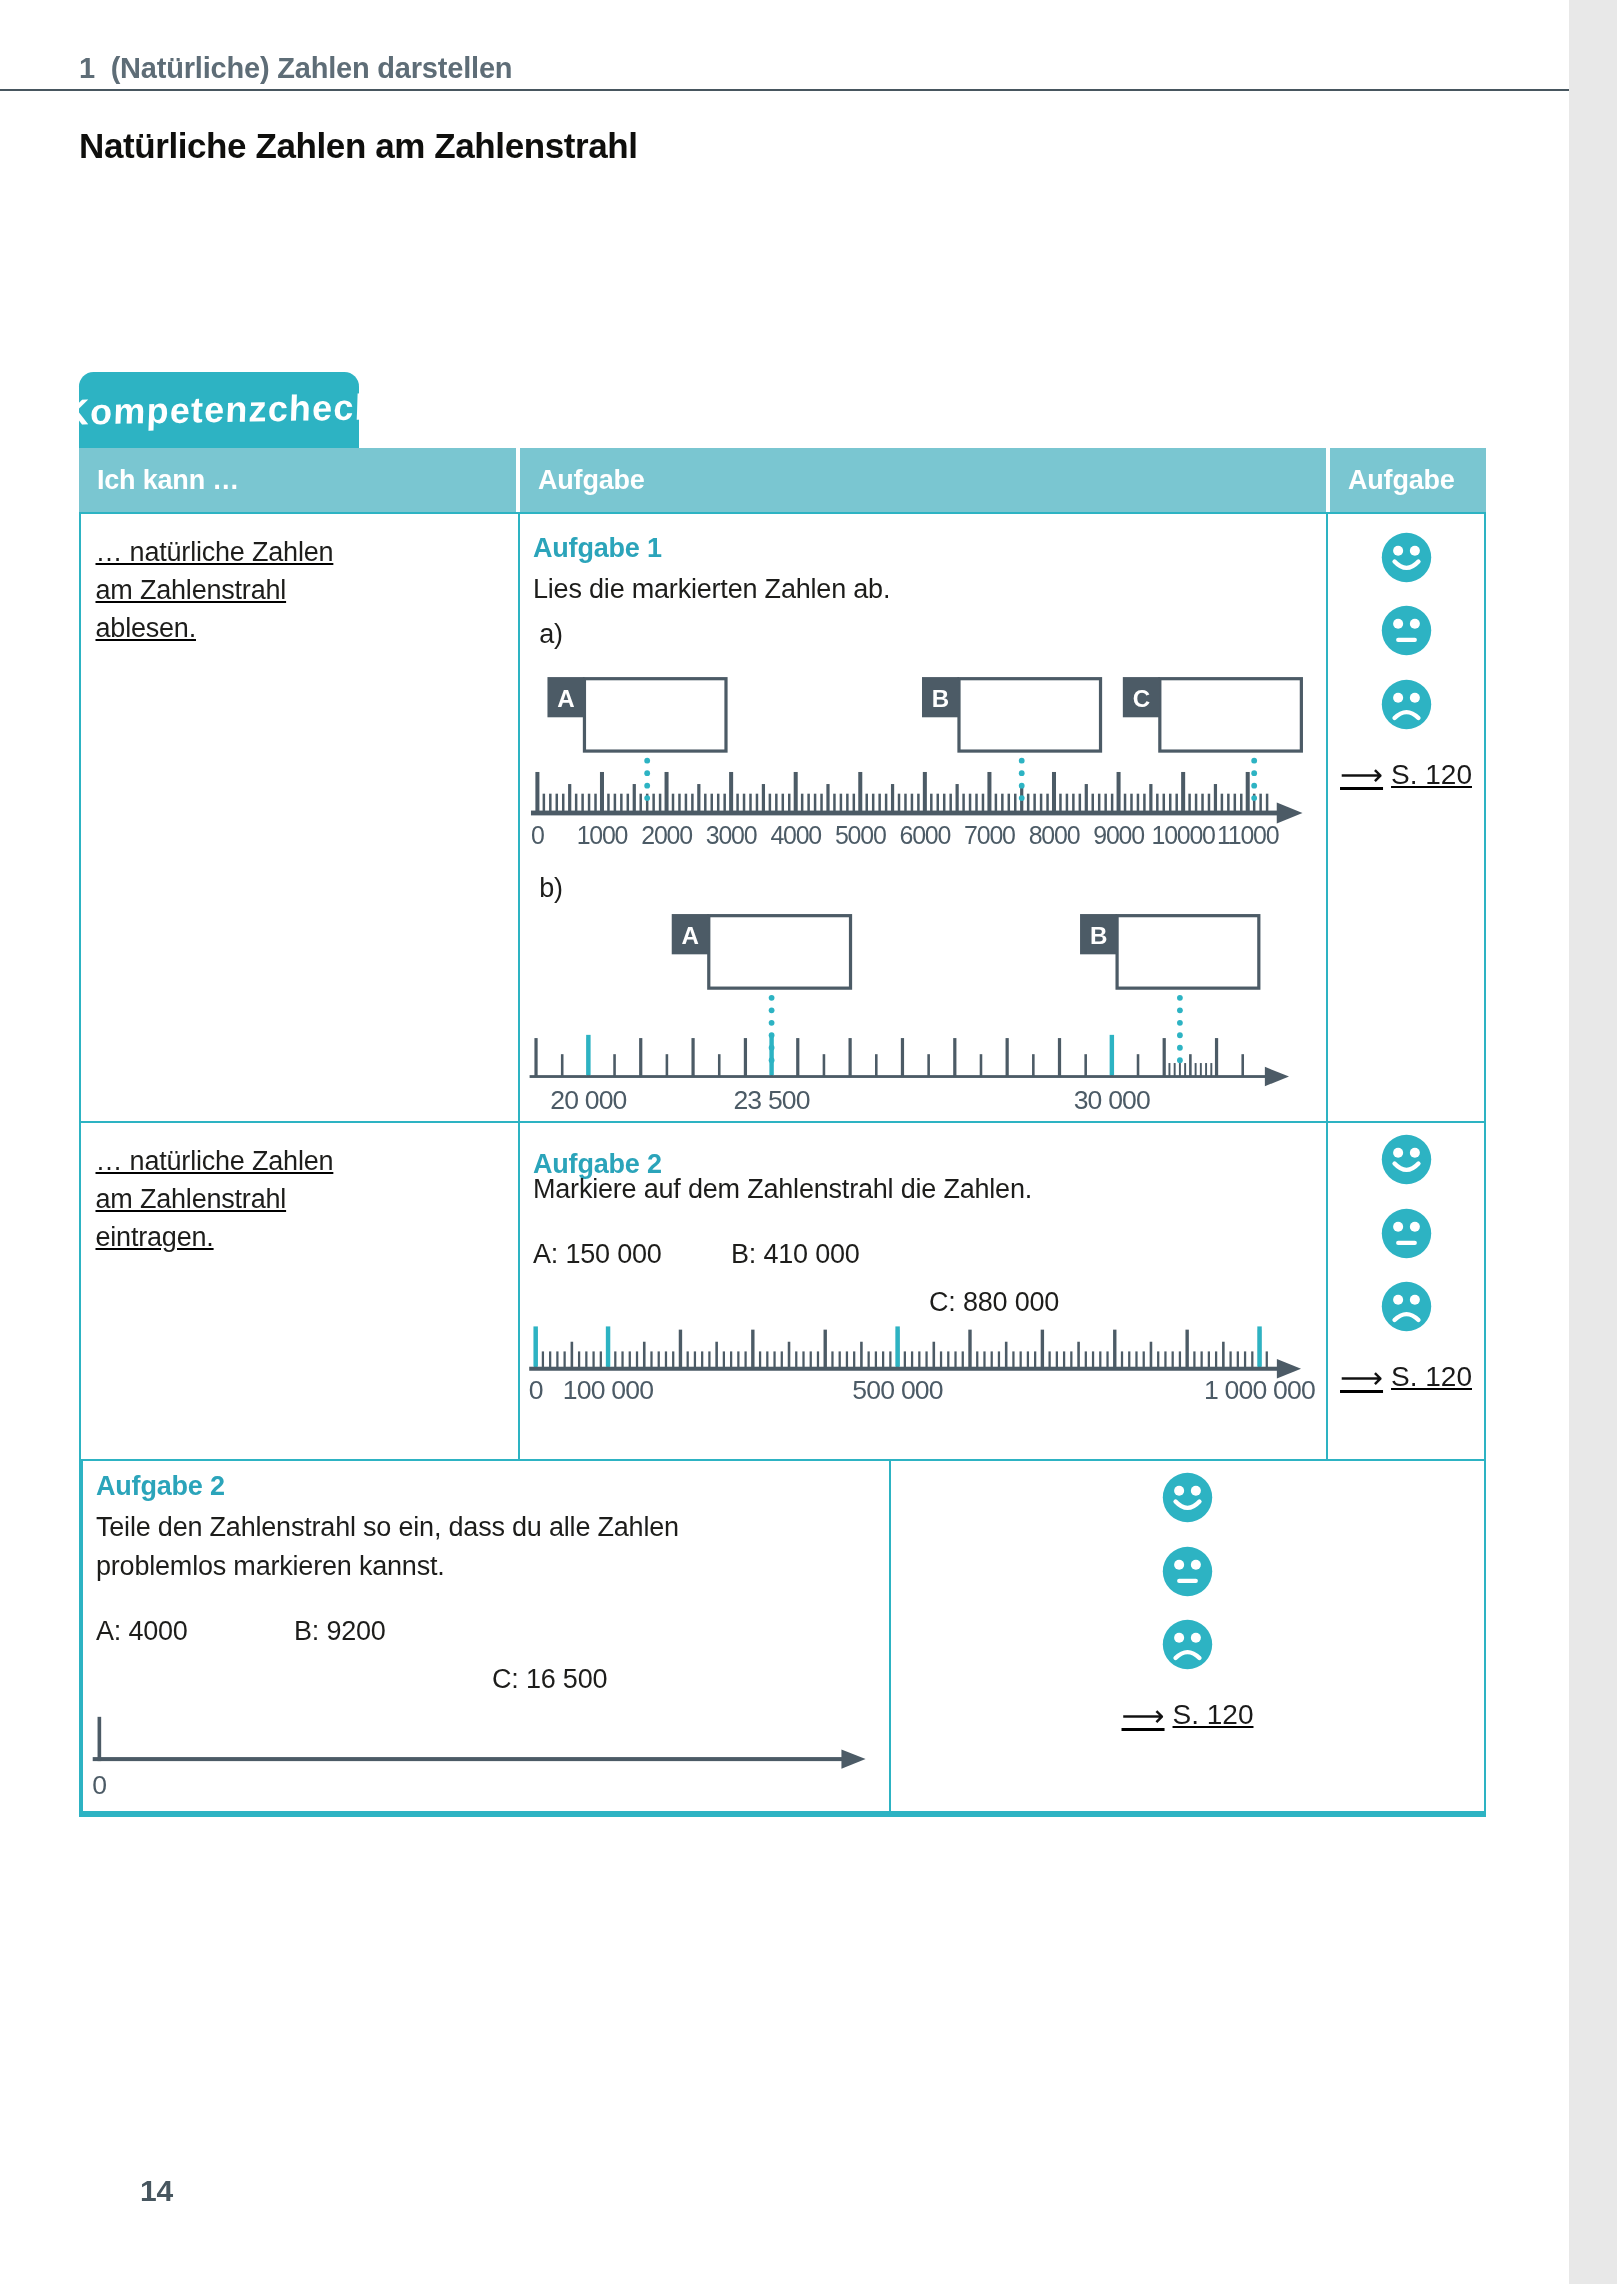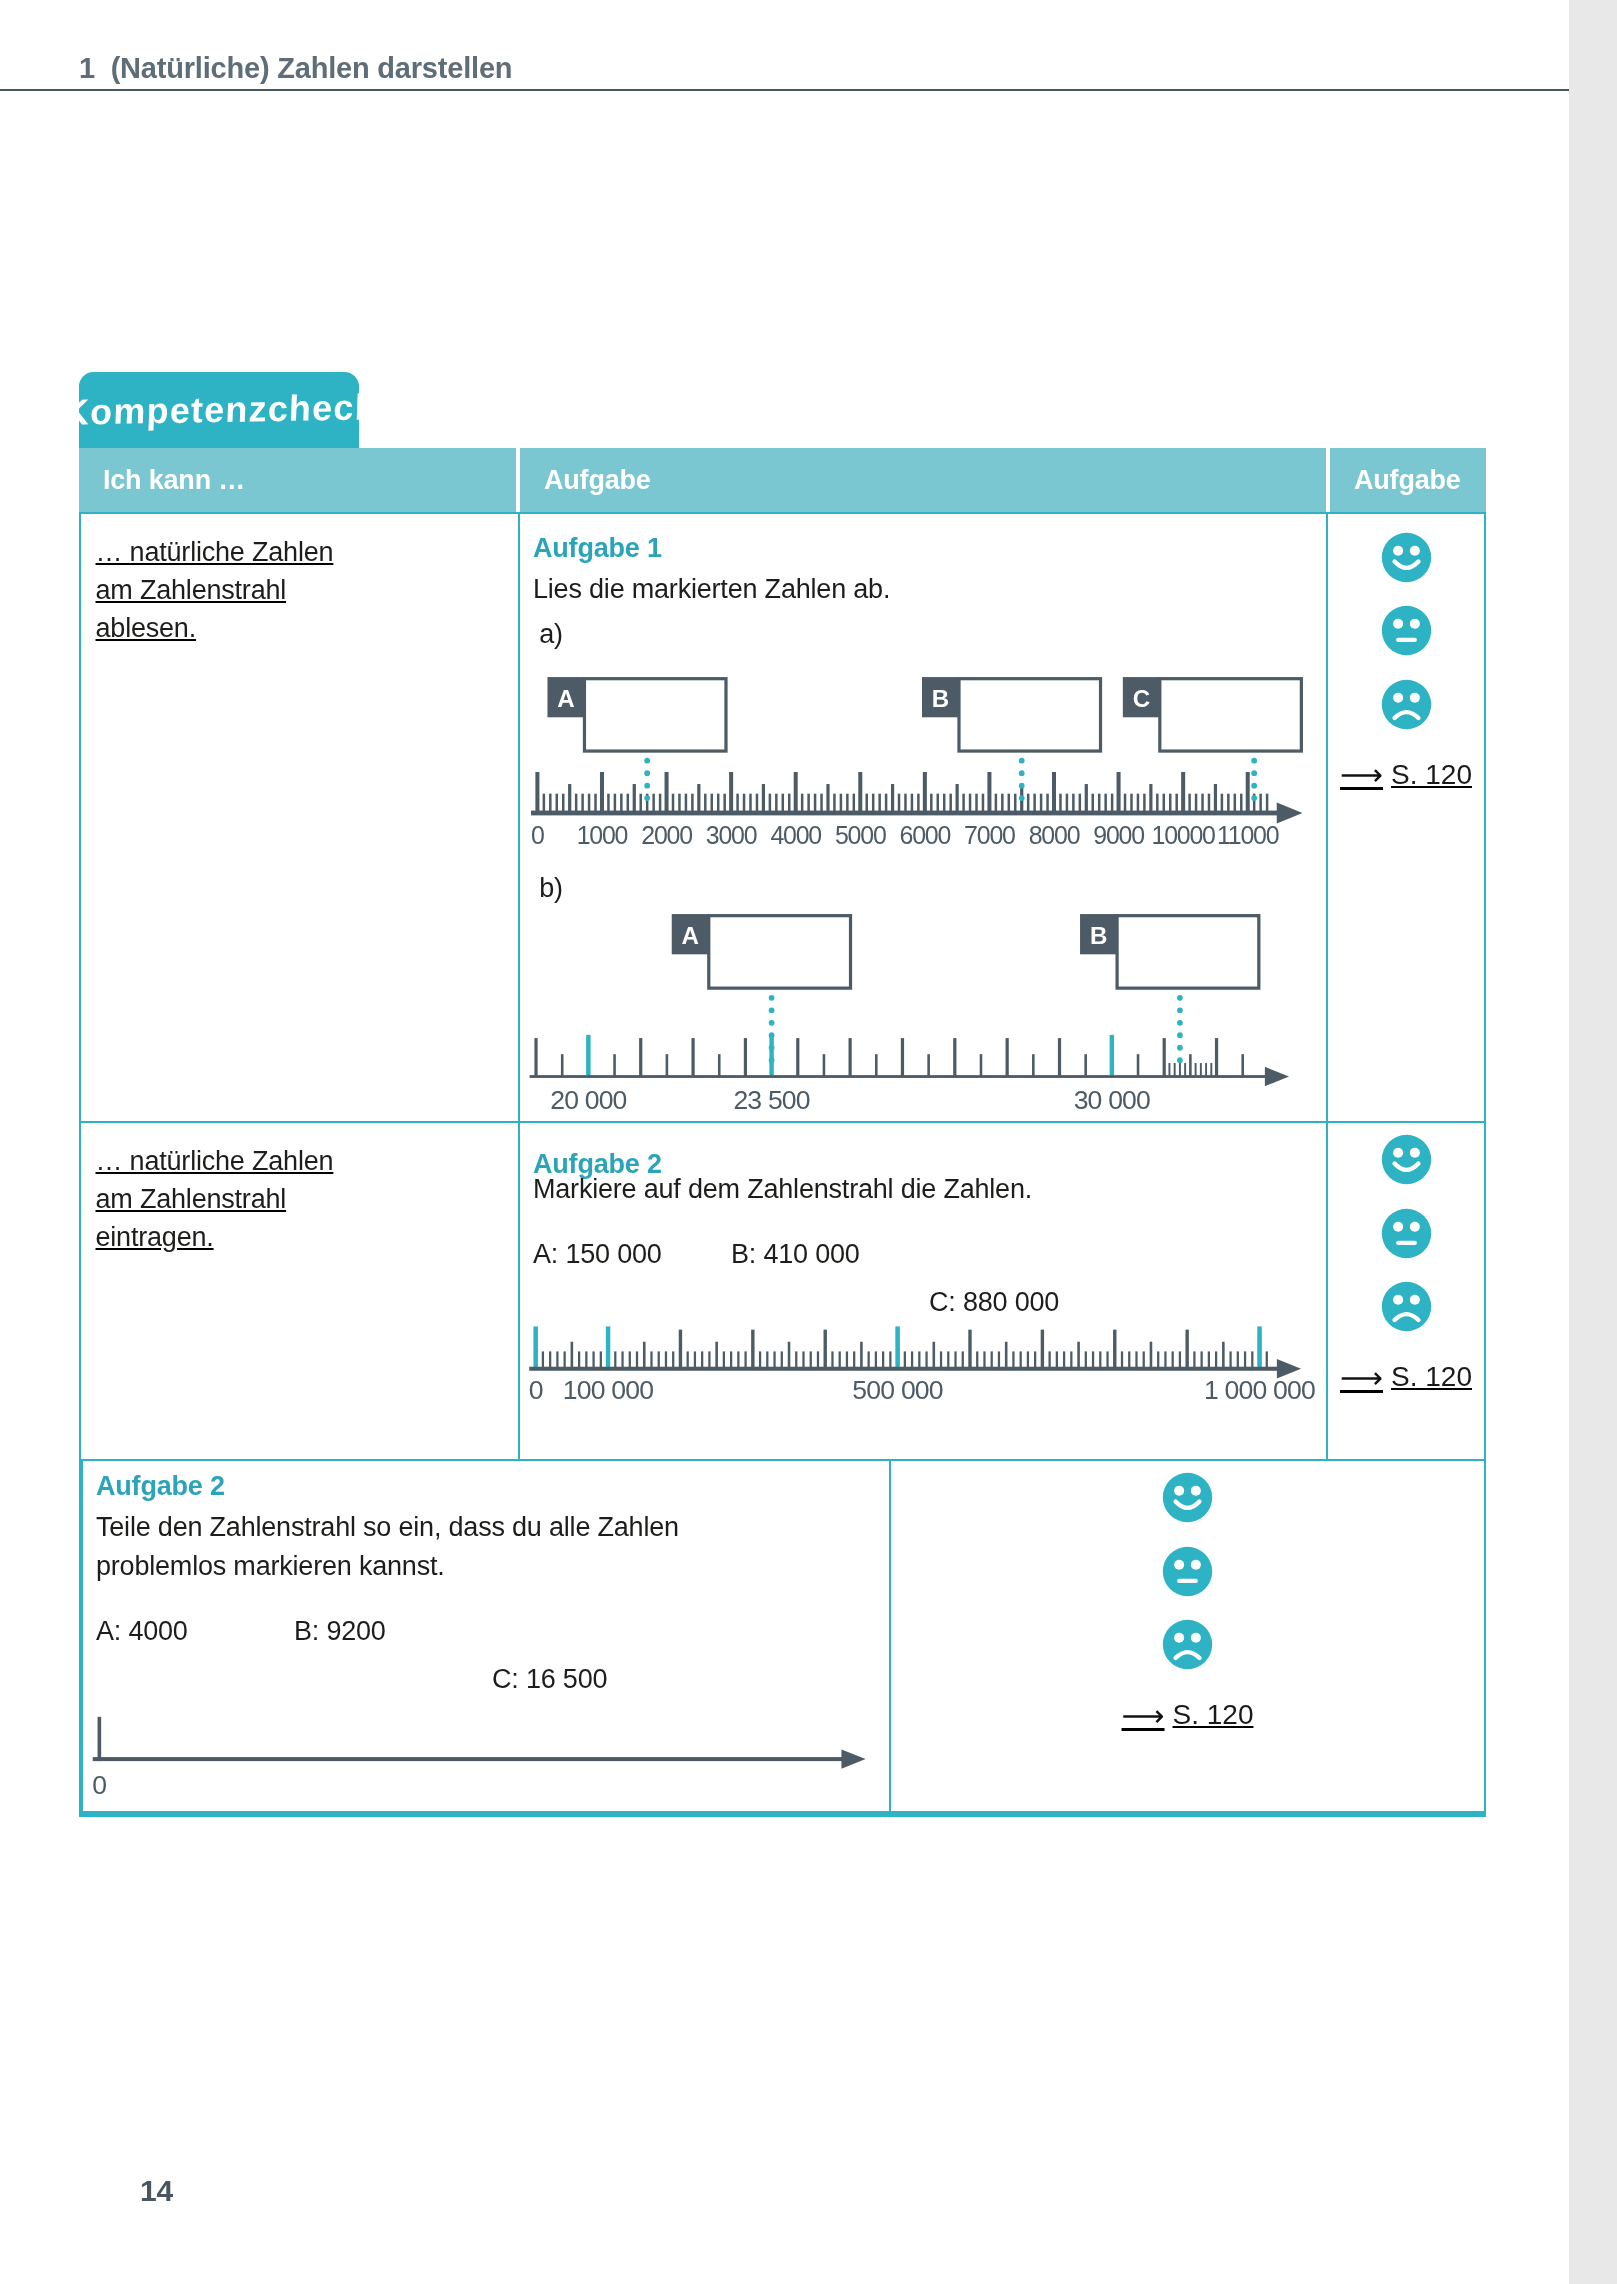--- a/index.html
+++ b/index.html
@@ -20,21 +20,21 @@
   .kc{position:absolute;left:79px;top:372px;width:1407px;}
   .kc-tab{
     width:280px;height:76px;background:var(--accent);border-radius:14.5px 14.5px 0 0;
     display:flex;align-items:center;justify-content:center;
   }
   .kc-tab span{
     color:#fff;font-size:36px;font-weight:bold;letter-spacing:1.2px;transform:rotate(-1deg) skewX(-3deg);
   }
   .kc-header{display:flex;height:64px;}
   .kc-h{background:var(--header-bg);color:#fff;font-size:27px;font-weight:bold;
-        display:flex;align-items:center;padding-left:24px;box-sizing:border-box;}
+        display:flex;align-items:center;padding-left:18px;box-sizing:border-box;}
   .kc-h1{width:437px;}
   .kc-hgap{width:4px;background:#fff;}
   .kc-h2{width:806px;}
   .kc-h3{flex:1;}
   .kc-body{border:2.4px solid var(--accent);border-bottom-width:6.4px;background:#fff;text-decoration:underline;}
   .kc-row{display:flex;}
   .kc-row + .kc-row{border-top:2.4px solid var(--accent);}
   .cell{box-sizing:border-box;position:relative;}
   .c1{width:437px;}
   .c2{width:810px;border-left:2.4px solid var(--accent);border-right:2.4px solid var(--accent);}
@@ -65,20 +65,21 @@
   .res-link .arr{font-size:30px;margin-right:8px;color:#111;}
   .page-num{position:absolute;left:140px;top:2174px;font-size:30px;font-weight:600;color:var(--rule);}
 </style>
 </head>
 <body>
 
 <div class="sheet">
 
   <div class="chapter-head">1  (Natürliche) Zahlen darstellen</div>
   <div class="head-rule"></div>
+  <h1 class="page-title">Natürliche Zahlen am Zahlenstrahl</h1>
 
   <div class="kc">
 
     <div class="kc-tab">
       <span>Kompetenzcheck</span>
     </div>
 
     <div class="kc-header">
       <div class="kc-h kc-h1">Ich kann …</div>
       <div class="kc-hgap"></div>

